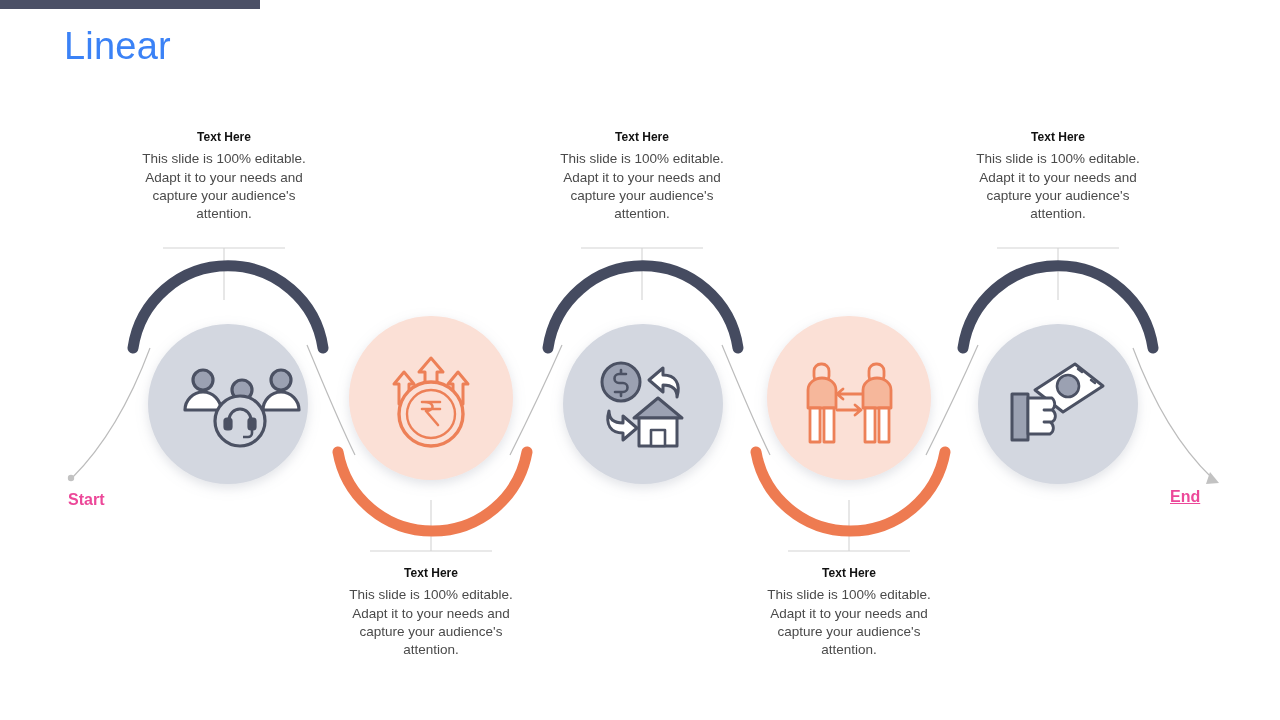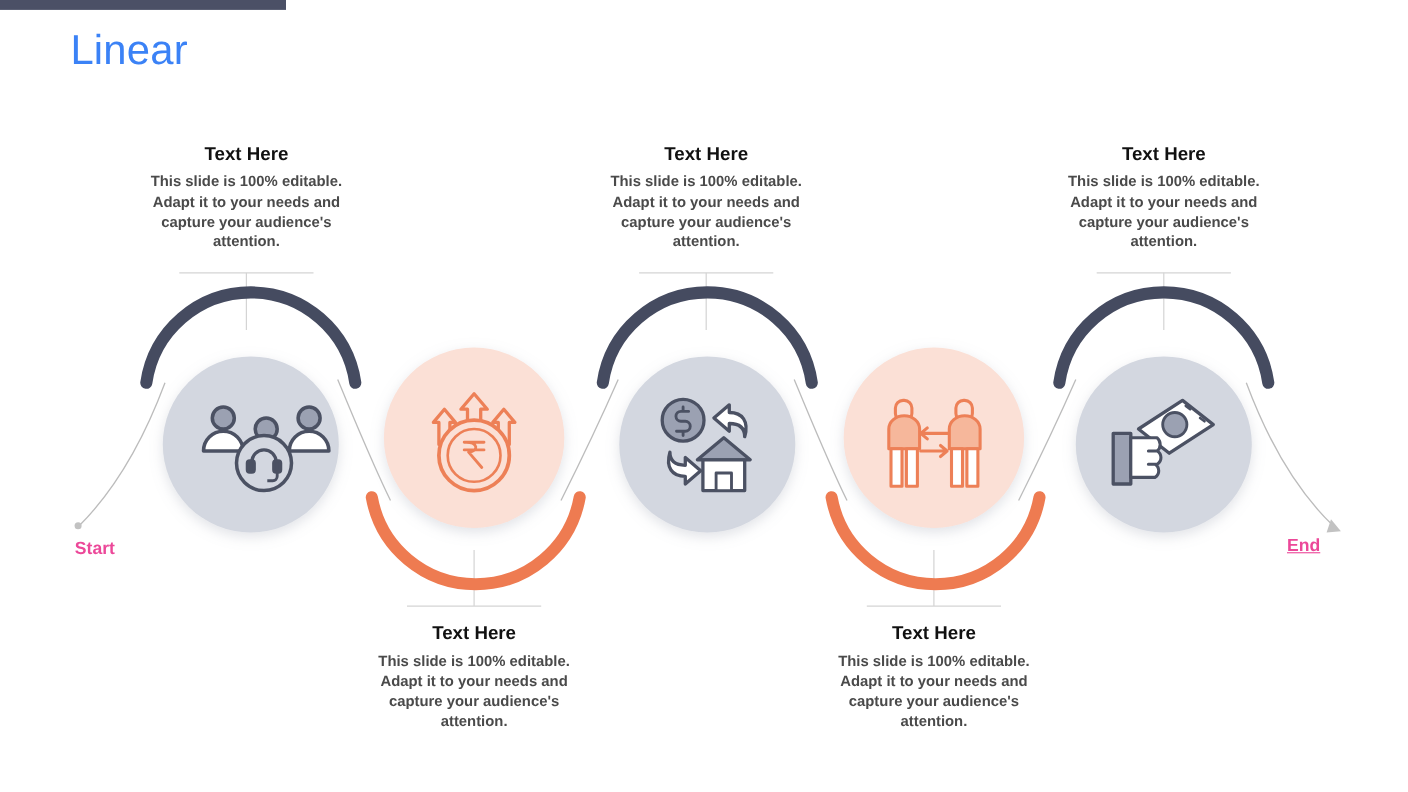--- a/index.html
+++ b/index.html
@@ -48,32 +48,31 @@
     height: 720px;
   }
 
   
   .text-block {
     position: absolute;
     width: 200px;
     text-align: center;
   }
   .text-block .tb-title {
-    font-size: 17px;
+    font-size: 12px;
     font-weight: bold;
     color: #111111;
     margin: 0 0 6px 0;
     line-height: 1.2;
   }
   .text-block .tb-body {
     font-size: 13.5px;
     color: #4a4a4a;
     line-height: 1.35;
     margin: 0;
-    font-weight: bold;
   }
 
   .tb-top-1 { left: 124px; top: 130px; }
   .tb-top-2 { left: 542px; top: 130px; }
   .tb-top-3 { left: 958px; top: 130px; }
   .tb-bot-1 { left: 331px; top: 566px; }
   .tb-bot-2 { left: 749px; top: 566px; }
 
   
   .endpoint-label {

